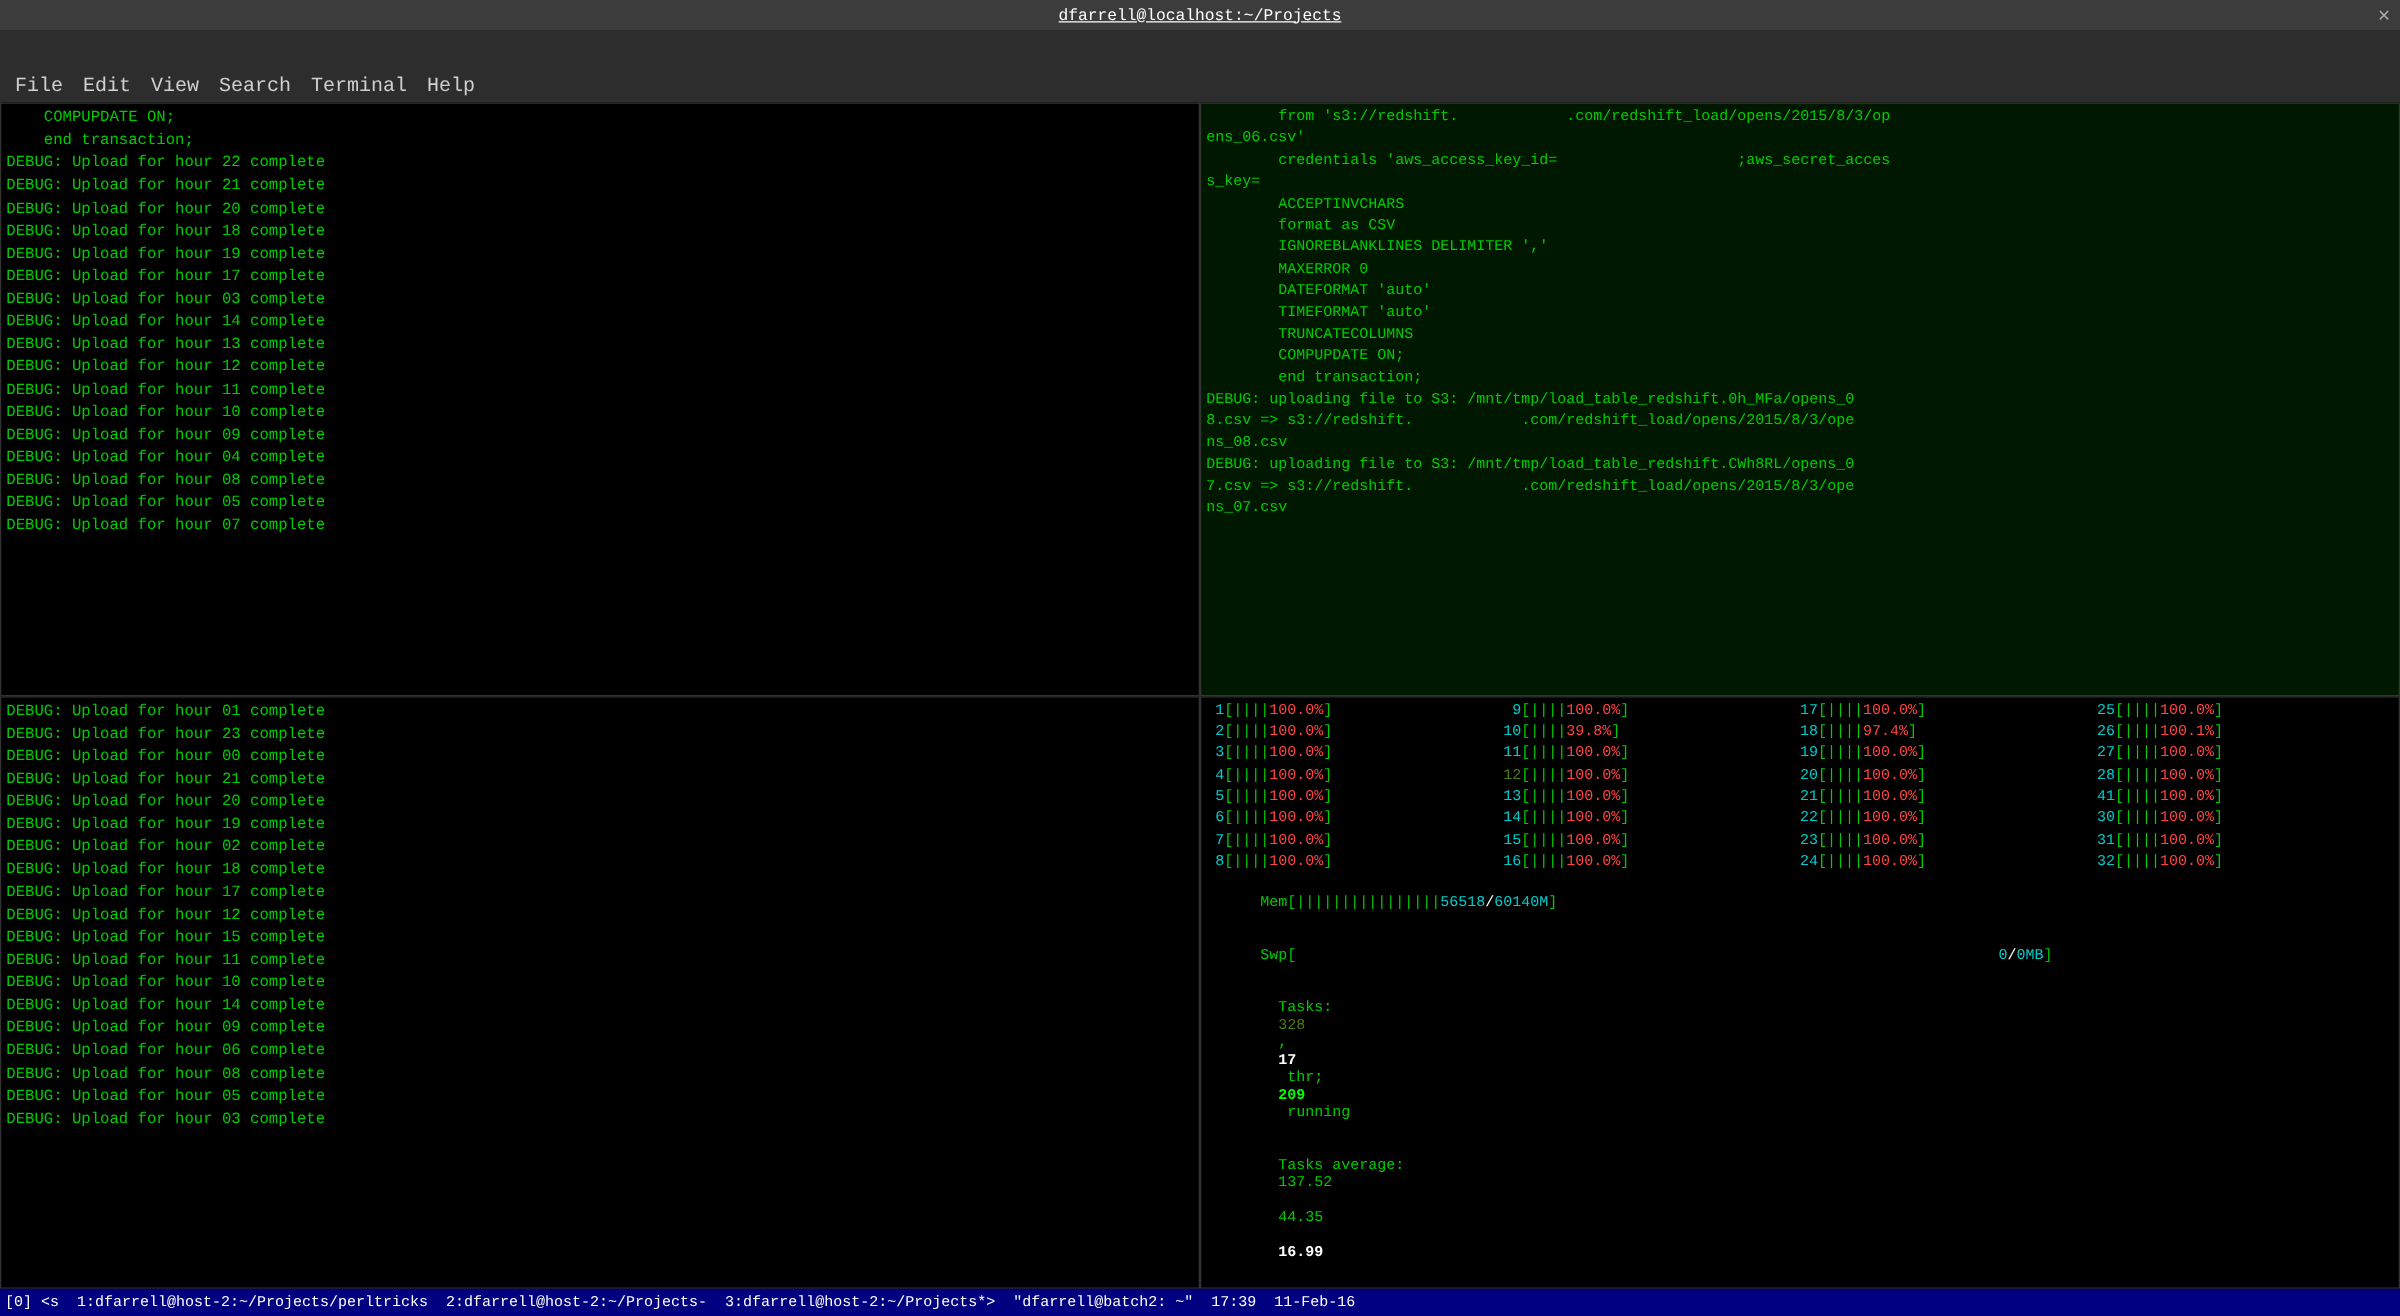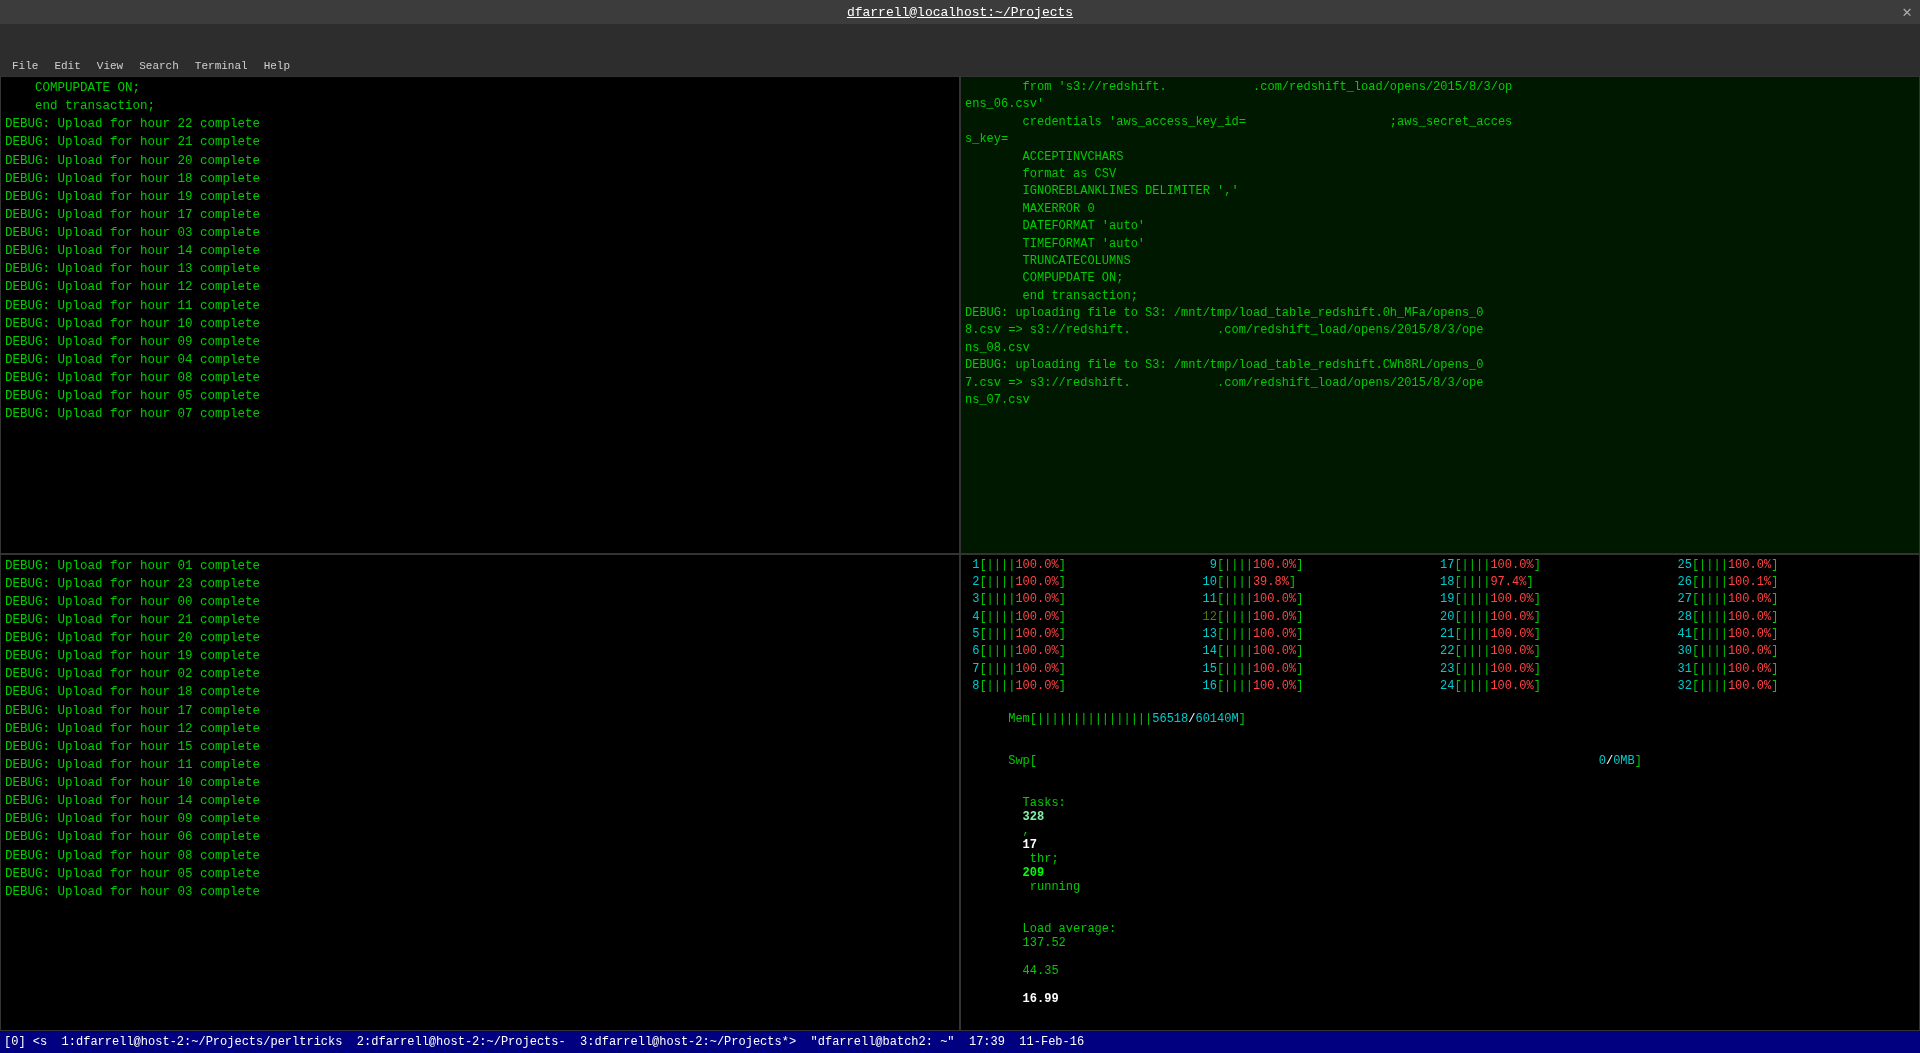--- a/index.html
+++ b/index.html
@@ -41,21 +41,21 @@
       color: #d0d0d0;
       display: flex;
       gap: 0;
       padding: 2px 4px;
       min-height: 24px;
       align-items: center;
     }
     .menu-item {
       padding: 2px 8px;
       cursor: pointer;
-      font-size: 11px;
+      font-size: 16px;
       margin-top: 32px;
     }
     #main-content {
       flex: 1;
       display: grid;
       grid-template-columns: 1fr 1fr;
       grid-template-rows: 1fr 1fr;
       overflow: hidden;
     }
     .pane {
@@ -192,29 +192,29 @@
     <div class="htop-mem-row">
       <span style="color:#00cc00">Mem</span><span style="color:#00cc00">[</span><span style="color:#00cc00">||||||||||||||||</span><span style="color:#00cccc">56518</span><span style="color:#ffffff">/</span><span style="color:#00cccc">60140M</span><span style="color:#00cc00">]</span>
     </div>
     <div class="htop-mem-row">
       <span style="color:#00cc00">Swp</span><span style="color:#00cc00">[</span><span style="color:#00cc00">                                                                              </span><span style="color:#00cccc">0</span><span style="color:#ffffff">/</span><span style="color:#00cccc">0MB</span><span style="color:#00cc00">]</span>
     </div>
 
     <div class="htop-stats">
       <div class="htop-tasks-line">
         <span style="color:#00cc00">Tasks:</span>
-        <span style="color:#86efac;font-weight:bold">328</span>
+        <span style="color:#4d7c0f;font-weight:normal">328</span>
         <span style="color:#00cc00">, </span>
         <span style="color:#ffffff;font-weight:bold">17</span>
         <span style="color:#00cc00"> thr; </span>
         <span style="color:#00ff00;font-weight:bold">209</span>
         <span style="color:#00cc00"> running</span>
       </div>
       <div class="load-avg">
-        <span style="color:#00cc00">Load average:</span>
+        <span style="color:#00cc00">Tasks average:</span>
         <span style="color:#00cc00">137.52</span>
         <span style="color:#00cc00"> </span>
         <span style="color:#00cc00">44.35</span>
         <span style="color:#00cc00"> </span>
         <span style="color:#ffffff;font-weight:bold">16.99</span>
       </div>
       <div class="uptime-line">
         <span style="color:#00cc00">Uptime:</span>
         
       </div>

